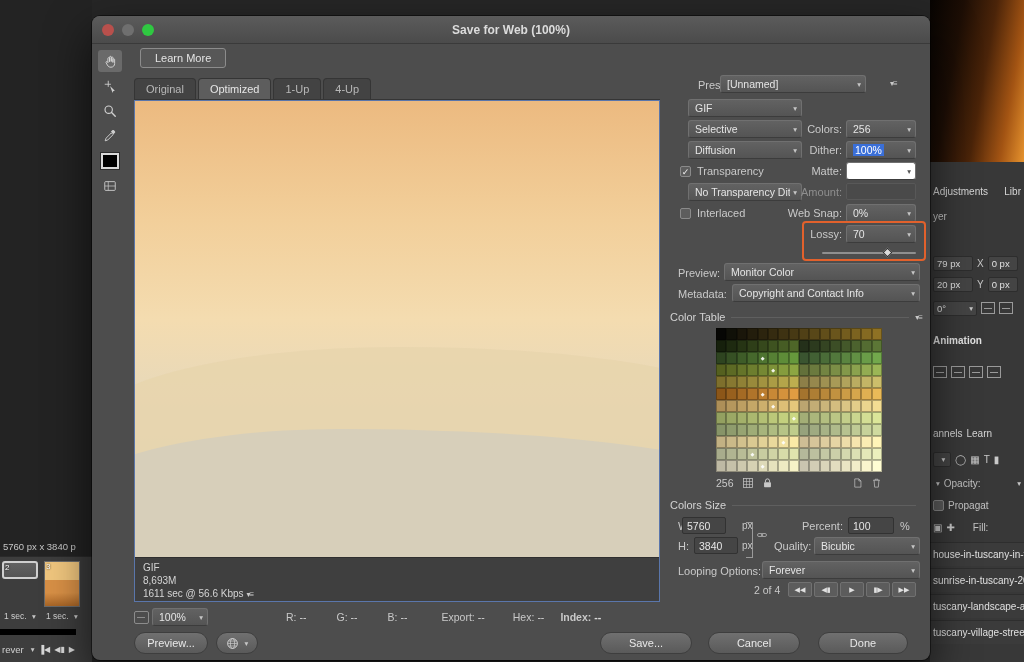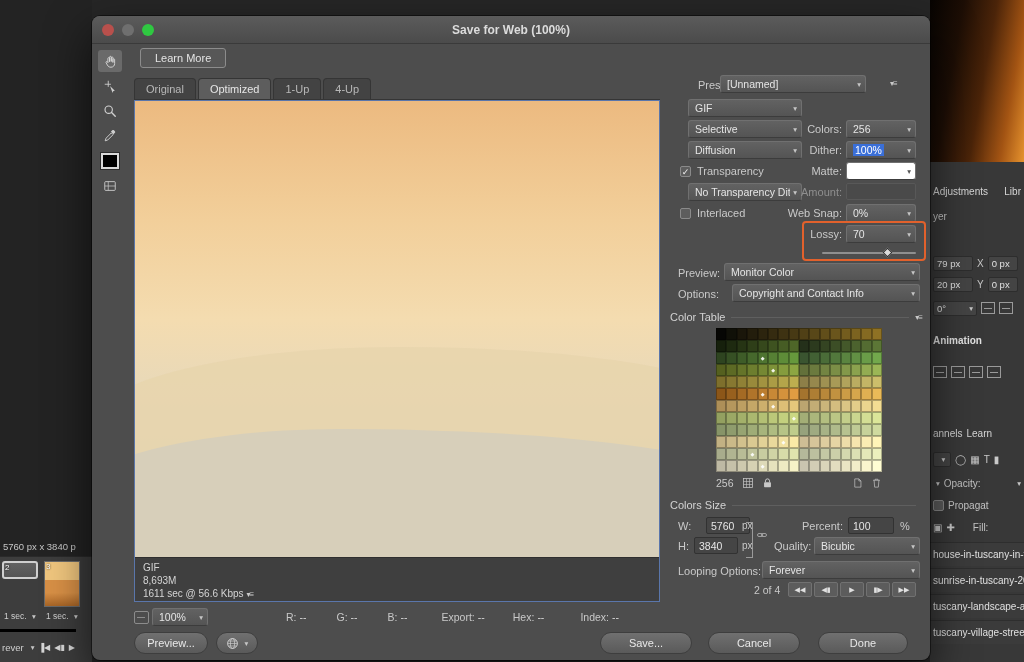--- a/index.html
+++ b/index.html
@@ -10,21 +10,21 @@
   
   .bg-left { position:absolute; left:0; top:0; width:92px; height:662px; background:#232323; }
   .doc-dims { position:absolute; left:3px; top:541px; font-size:9.5px; color:#c6c6c6; white-space:nowrap; }
   .timeline { position:absolute; left:0; top:556px; width:92px; height:106px; background:#3d3d3d; border-top:1px solid #2a2a2a; }
   .frame { position:absolute; top:4px; width:36px; height:46px; border:1px solid #6a6a6a; }
   .frame.sel { border:2px solid #cfcfcf; }
   .fnum { position:absolute; left:1px; top:0; font-size:8px; color:#fff; text-shadow:0 0 2px #000; }
   .f2 { left:2px; background:linear-gradient(#cac896 0 30%, #7d9a50 30% 60%, #4d6d34); }
   .f3 { left:44px; background:linear-gradient(#f0c67e 0 40%, #d89046 40% 70%, #a86526); }
   .fdelay { position:absolute; top:54px; font-size:8.5px; color:#cfcfcf; white-space:nowrap; }
-  .tl-bottom { position:absolute; left:0; top:72px; width:76px; height:34px; border-top:3px solid #000000; display:flex; align-items:center; font-size:9.5px; color:#d0d0d0; padding:0 2px; gap:4px; }
+  .tl-bottom { position:absolute; left:0; top:72px; width:76px; height:34px; border-top:6px solid #000000; display:flex; align-items:center; font-size:9.5px; color:#d0d0d0; padding:0 2px; gap:4px; }
   .tbtn { font-size:8px; color:#d6d6d6; }
 
   
   .bg-right { position:absolute; left:930px; top:0; width:94px; height:662px; background:#383838; font-size:10px; color:#c9c9c9; }
   .bg-photo { position:absolute; left:0; top:0; width:94px; height:162px;
     background:linear-gradient(100deg, #070402 0%, #1d0e05 28%, #4b2409 55%, #a35413 80%, #e6932e 100%); }
   .bgr-row { position:absolute; left:0; width:94px; display:flex; align-items:center; gap:4px; padding:0 3px; white-space:nowrap; overflow:hidden; }
   .bgr-tab { font-size:10px; color:#d6d6d6; }
   .bgr-lbl { color:#c4c4c4; }
   .bgr-bold { color:#e2e2e2; font-weight:bold; }
@@ -324,21 +324,21 @@
       <span class="zoombox"></span>
       <span class="sel" style="width:56px;">
         <span class="txt">100%</span>
         <span class="arr">▾</span>
       </span>
       <span class="statusitem" style="margin-left:78px;"><span>R:</span><span class="v">--</span></span>
       <span class="statusitem" style="margin-left:30px;"><span>G:</span><span class="v">--</span></span>
       <span class="statusitem" style="margin-left:30px;"><span>B:</span><span class="v">--</span></span>
       <span class="statusitem" style="margin-left:34px;"><span>Export:</span><span class="v">--</span></span>
       <span class="statusitem" style="margin-left:28px;"><span>Hex:</span><span class="v">--</span></span>
-      <span class="statusitem" style="margin-left:36px;"><span>Index:</span><span class="v">--</span></span>
+      <span class="statusitem" style="margin-left:16px;font-weight:bold;"><span>Index:</span><span class="v">--</span></span>
     </div>
 
     <div class="footer">
       <div class="btn" style="left:42px; width:74px;">Preview...</div>
       <div class="btn globe-btn" style="left:124px; width:42px;">
         <svg width="13" height="13" viewBox="0 0 16 16">
             <circle cx="8" cy="8" r="6" fill="none" stroke="#dcdcdc" stroke-width="1.1"></circle>
             <ellipse cx="8" cy="8" rx="2.6" ry="6" fill="none" stroke="#dcdcdc" stroke-width=".8"></ellipse>
             <path d="M2 8h12M3 5h10M3 11h10" stroke="#dcdcdc" stroke-width=".7"></path>
           </svg>
@@ -440,21 +440,21 @@
 
       <div class="orow">
         <span class="abs" style="left:8px; line-height:20px;">Preview:</span>
         <span class="sel abs" style="left:54px; width:196px;">
           <span class="txt">Monitor Color</span>
           <span class="arr">▾</span>
         </span>
       </div>
 
       <div class="orow" style="margin-bottom:5px;">
-        <span class="abs" style="left:8px; line-height:20px;">Options:</span>
+        <span class="abs" style="left:8px; line-height:20px;">Metadata:</span>
         <span class="sel abs" style="left:62px; width:188px;">
           <span class="txt">Copyright and Contact Info</span>
           <span class="arr">▾</span>
         </span>
       </div>
 
       <div class="sect-h">
         <span>Color Table</span>
         <span class="line"></span>
         <span class="flyout">▾≡</span>
@@ -683,21 +683,21 @@
         </span>
       </div>
 
       <div class="sect-h" style="margin-top:6px;">
         <span>Colors Size</span>
         <span class="line"></span>
       </div>
 
       <div class="isrow" style="margin-top:3px;">
         <span class="abs" style="left:8px; line-height:18px;">W:</span>
-        <span class="fld abs" style="left:36px; width:44px;">5760</span>
+        <span class="fld abs" style="left:12px; width:44px;">5760</span>
         <span class="abs" style="left:72px; line-height:18px; font-size:10px;">px</span>
         <span class="abs" style="left:132px; line-height:18px;">Percent:</span>
         <span class="fld abs" style="left:178px; width:46px;">100</span>
         <span class="abs" style="left:230px; line-height:18px;">%</span>
       </div>
       <div class="isrow" style="margin-bottom:4px;">
         <span class="bracket" style="top:-14px;"></span>
         <span class="abs" style="left:86px; top:-7px;">
           <svg width="12" height="12" viewBox="0 0 16 16">
               <rect x="2" y="6" width="7" height="4" rx="2" fill="none" stroke="#bbbbbb"></rect>

